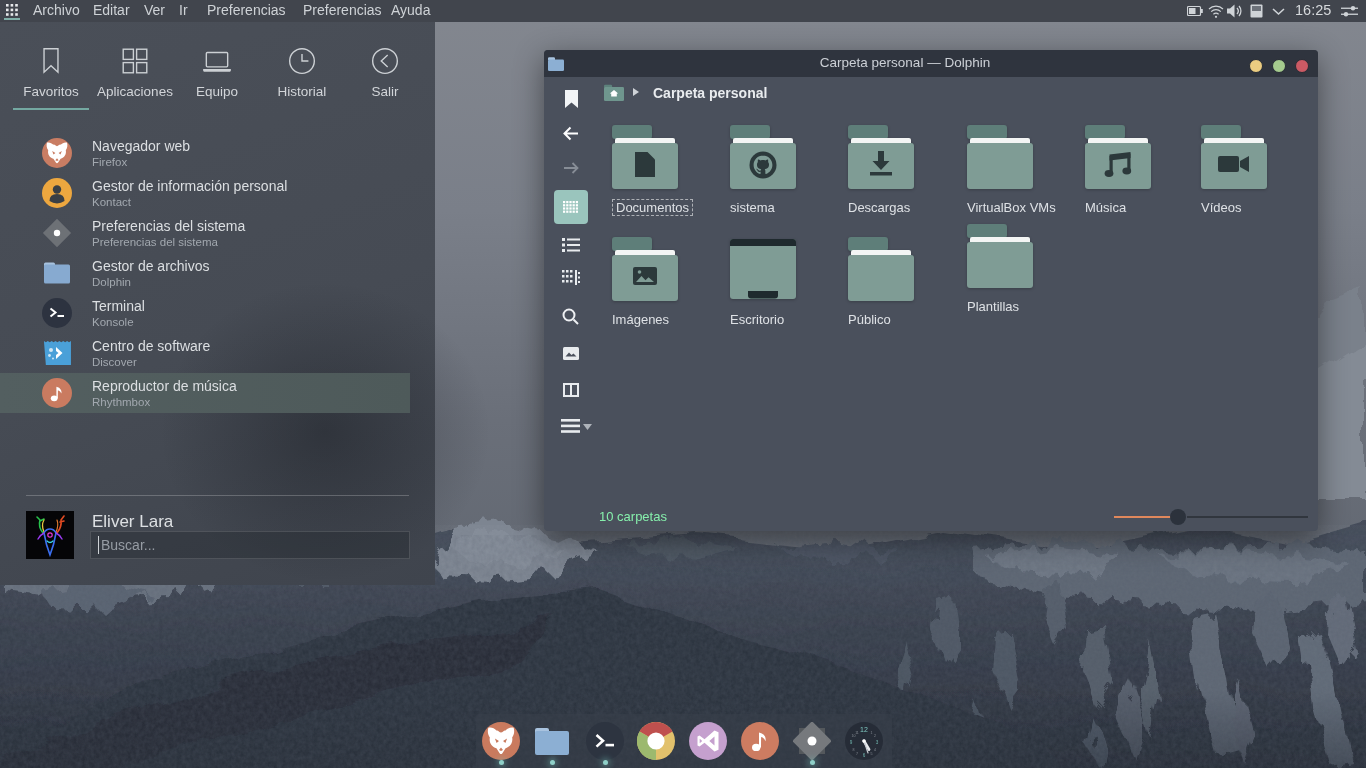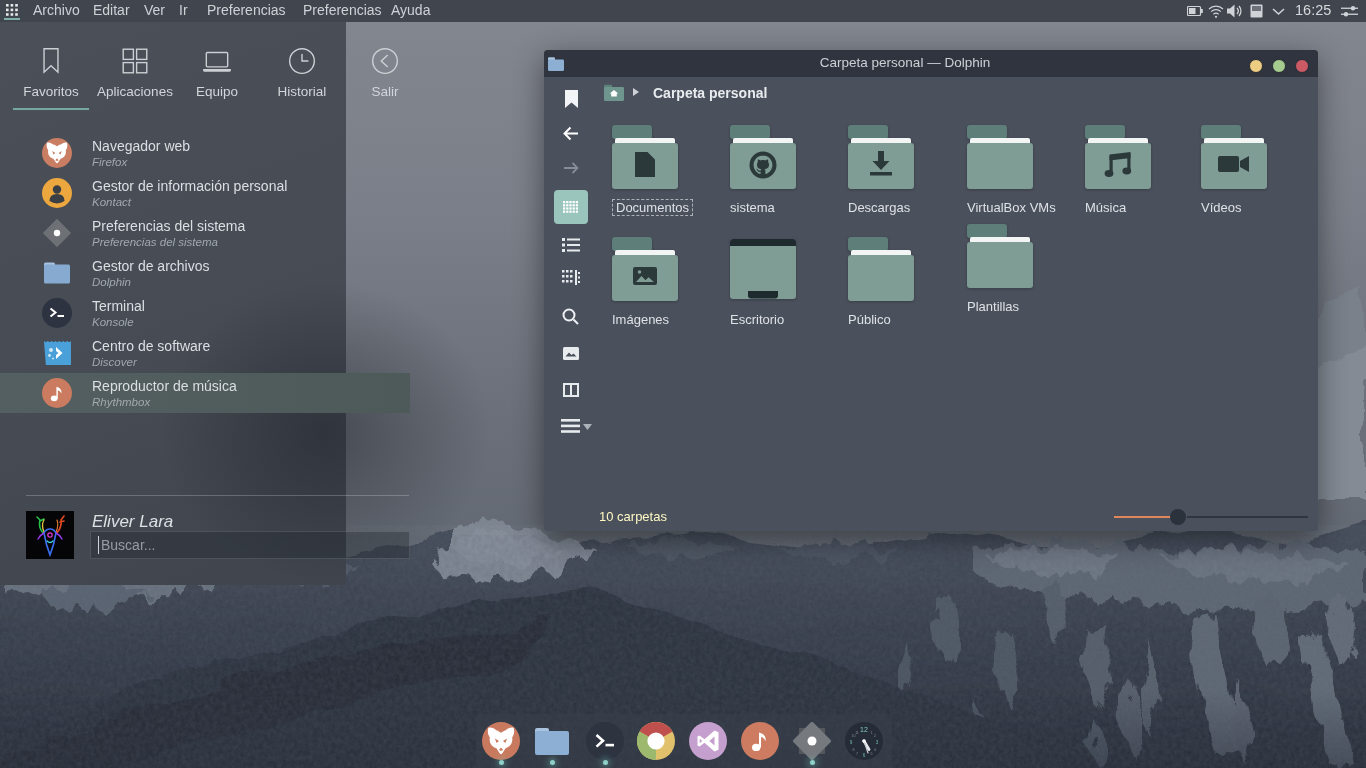--- a/index.html
+++ b/index.html
@@ -11,60 +11,60 @@
   
   #topbar { position:absolute; left:0; top:0; width:1366px; height:22px;
     background:#41454d; color:#ced2d6; font-size:14px; z-index:30; }
   #topbar .menu { position:absolute; top:2px; }
   #gridicon { position:absolute; left:6px; top:4px; }
   #gridline { position:absolute; left:4px; top:18px; width:16px; height:2px; background:#7fb0a8; }
   #topbar .ticon { position:absolute; top:3px; }
   #clock1625 { position:absolute; left:1295px; top:2px; font-size:14.5px; color:#d6d9dc; }
 
   
-  #panel { position:absolute; left:0; top:22px; width:346px; height:563px;
+  #panel { position:absolute; left:0; top:22px; width:435px; height:563px;
     background:linear-gradient(160deg,#4a4f58 0%, #464b54 55%, #3f444d 100%);
     z-index:20; color:#d6d9dc;padding-left:28px; }
   #panel .blob { position:absolute; left:160px; top:260px; width:330px; height:300px;
     background:radial-gradient(closest-side, rgba(22,25,31,0.42), rgba(22,25,31,0)); }
   .tab { position:absolute; top:24px; width:90px; text-align:center; color:#d2d5d9; }
   .tab svg { display:block; margin:0 auto 8px; }
   .tab .lbl { font-size:13.5px; }
   #tabline { position:absolute; left:13px; top:86px; width:76px; height:2px; background:#74a8a1; }
 
   .row { position:absolute; left:0; width:410px; height:40px; }
   .row .ric { position:absolute; left:42px; top:5px; width:30px; height:30px; }
   .row .t1 { position:absolute; left:92px; top:5px; font-size:14px; color:#dcdfe2; }
-  .row .t2 { position:absolute; left:92px; top:23px; font-size:11.5px; color:#a2a8af;font-style:italic; }
+  .row .t2 { position:absolute; left:92px; top:23px; font-size:11.5px; color:#a2a8af; }
   .rowhl { background:linear-gradient(90deg,#535f60,#4e5a5a); }
 
   #sep { position:absolute; left:26px; top:473px; width:383px; height:1px;
     background:rgba(255,255,255,0.22); }
   #avatar { position:absolute; left:26px; top:489px; width:48px; height:48px; background:#000; }
-  #uname { position:absolute; left:92px; top:490px; font-size:17px; color:#dde0e3; font-weight:400;font-style:italic; }
+  #uname { position:absolute; left:92px; top:490px; font-size:17px; color:#dde0e3; font-weight:400; }
   #search { position:absolute; left:90px; top:509px; width:320px; height:28px;
     background:rgba(31,36,43,0.35); border:1px solid rgba(255,255,255,0.13);
     color:#969ca4; font-size:14px; line-height:26px; padding-left:10px; }
   #caret { position:absolute; left:7px; top:4px; width:1px; height:18px; background:#cfd3d7; }
 
   
   #win { position:absolute; left:544px; top:50px; width:774px; height:481px;
     background:#4a505c; border-radius:4px; box-shadow:0 8px 30px rgba(0,0,0,0.45);
     z-index:10; }
   #titlebar { position:absolute; left:0; top:0; width:774px; height:27px;
     background:#2f343e; border-radius:4px 4px 0 0; }
   #title { position:absolute; left:-26px; width:774px; text-align:center; top:5px;
     font-size:13.5px; color:#ccd0d6; }
   .wbtn { position:absolute; top:9px; width:14px; height:14px; border-radius:50%; }
   #toolrow { position:absolute; left:0; top:0; width:774px; height:62px; color:#e6e9ed; }
   .fitem { position:absolute; width:100px; text-align:left; }
   .fitem .flab { font-size:13px; color:#dee1e5; margin-top:7px; }
   .fitem svg { filter:drop-shadow(0 1px 1.5px rgba(0,0,0,0.22)); }
   #statusbar { position:absolute; left:0; top:455px; width:774px; height:26px; }
-  #nfold { position:absolute; left:55px; top:4px; font-size:13px; color:#fef9c3; }
+  #nfold { position:absolute; left:55px; top:4px; font-size:13px; color:#86efac; }
 
   
   #dock { position:absolute; left:476px; top:714px; width:416px; height:54px;
     background:rgba(56,63,75,0.55); border-radius:3px 3px 0 0; z-index:15; }
   .dkic { position:absolute; top:8px; width:38px; height:38px; }
   .ddot { position:absolute; top:46px; width:5px; height:5px; border-radius:50%;
     background:#8fd0c8; box-shadow:0 0 6px 2px rgba(120,200,190,0.45); }
 </style>
 </head>
 <body>

